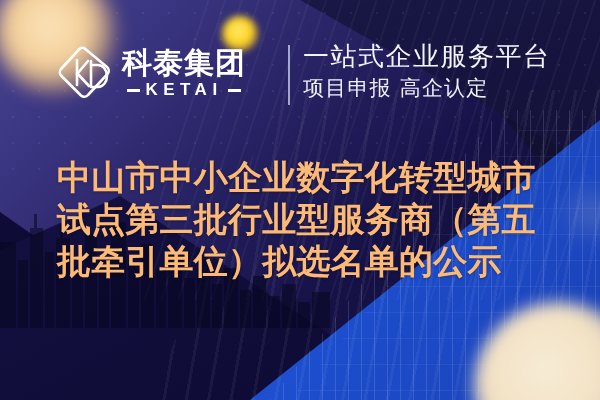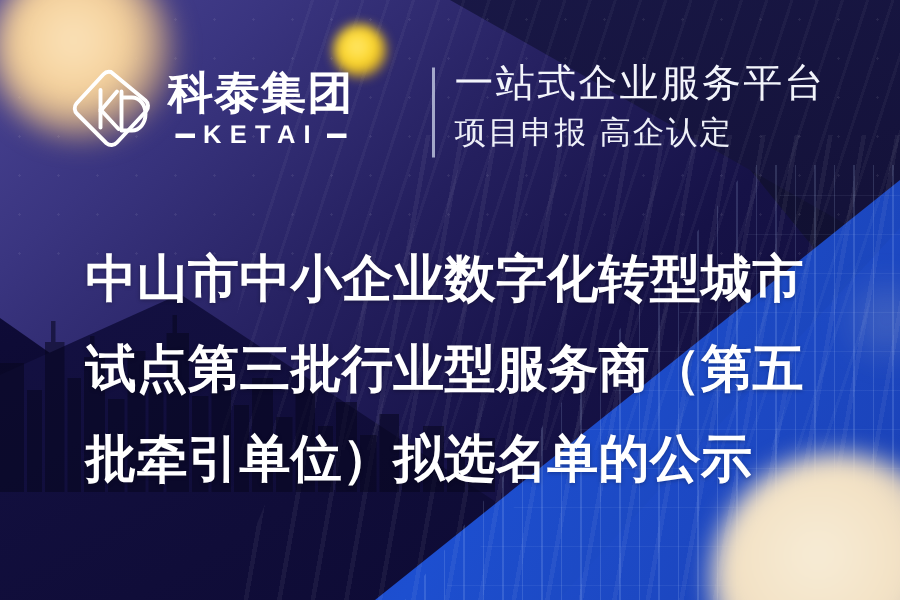--- a/index.html
+++ b/index.html
@@ -110,21 +110,21 @@
     filter:blur(8px);
   }
   .orb-r-dim{
     left:556px; top:178px; width:70px; height:70px;
     background:radial-gradient(circle,rgba(255,235,190,0.18) 0%,rgba(255,230,180,0) 72%);
     filter:blur(8px);
   }
 
   
   .logo-row{
-    position:absolute; left:47px; top:40px; height:66px;
+    position:absolute; left:57px; top:40px; height:66px;
     display:flex; align-items:center;
   }
   .logo-mark{ width:56px; height:60px; flex:0 0 auto; }
   .logo-words{ margin-left:9px; display:flex; flex-direction:column; }
   .logo-cn{
     font-size:30px; font-weight:700; color:#ffffff;
     letter-spacing:1px; line-height:32px;
     font-family:"DejaVu Sans","Liberation Sans",sans-serif;
     white-space:nowrap;
   }
@@ -155,22 +155,22 @@
   .slogan-sub{
     font-size:21px; color:#eef0f8; line-height:26px; letter-spacing:1.2px;
     margin-top:2px; font-family:"DejaVu Sans","Liberation Sans",sans-serif;
     white-space:nowrap; font-weight:400;
   }
 
   
   .headline{
     position:absolute; left:57px; top:156px; width:505px;
     font-family:"DejaVu Sans","Liberation Sans",sans-serif;
-    font-size:34px; font-weight:700; color:#ffffff;
-    line-height:60px; letter-spacing:0.2px;
+    font-size:34px; font-weight:700; color:#fdba74;
+    line-height:42px; letter-spacing:0.2px;
     text-shadow:0 1px 3px rgba(0,0,0,0.28);
   }
 </style>
 </head>
 <body>
 
 <div id="banner">
 
   <div class="bg-base"></div>
   <div class="wedge-navy-tr"></div>

